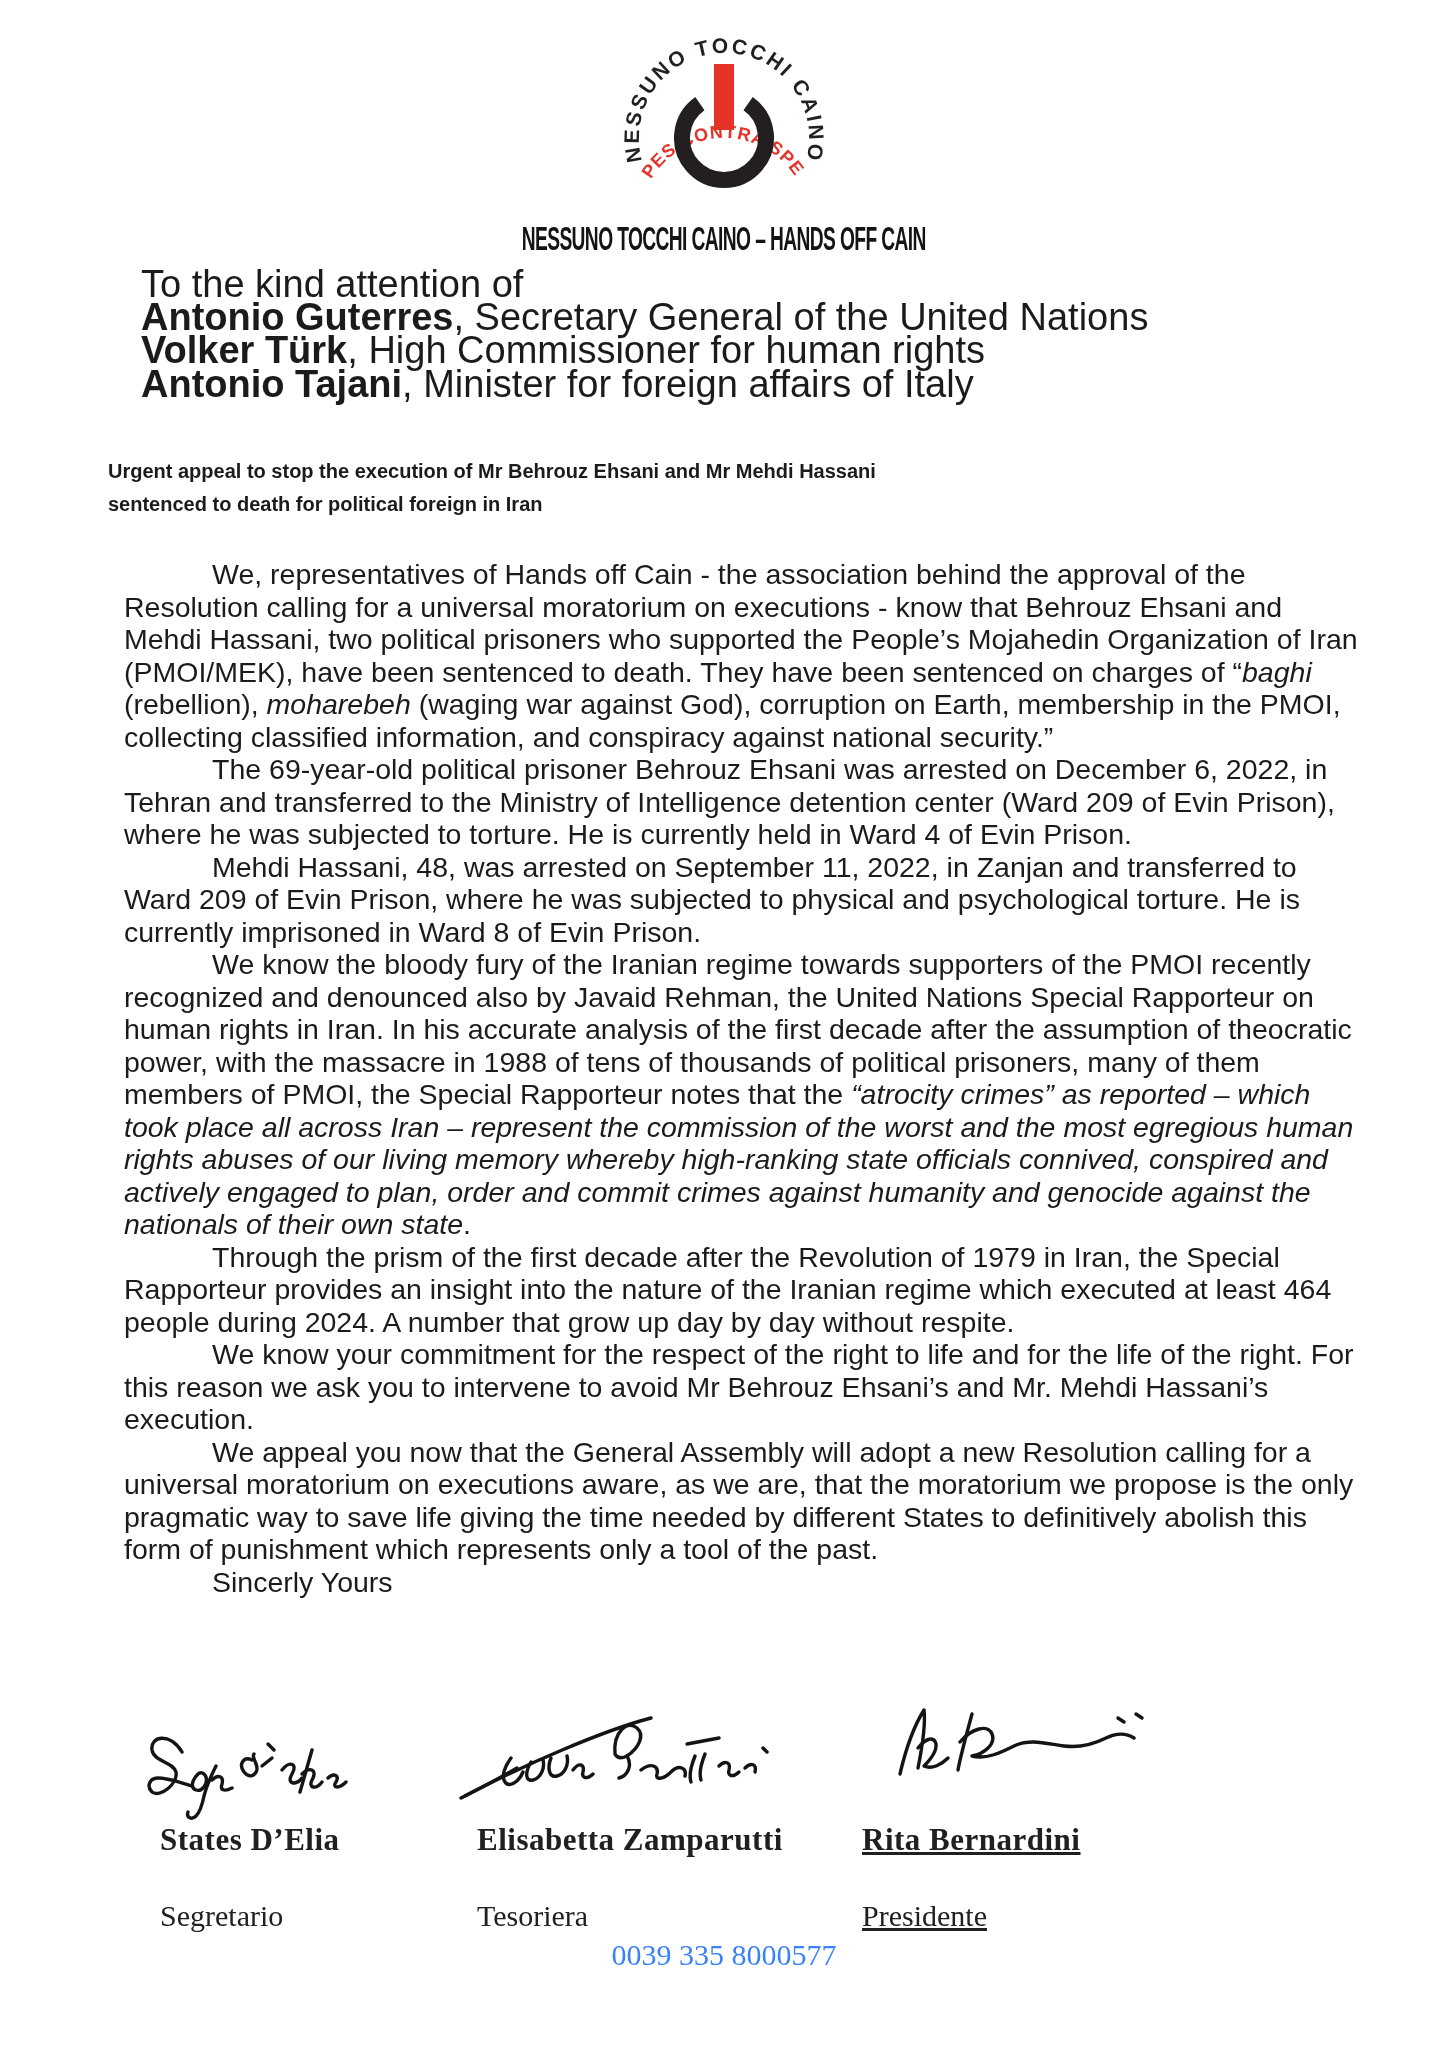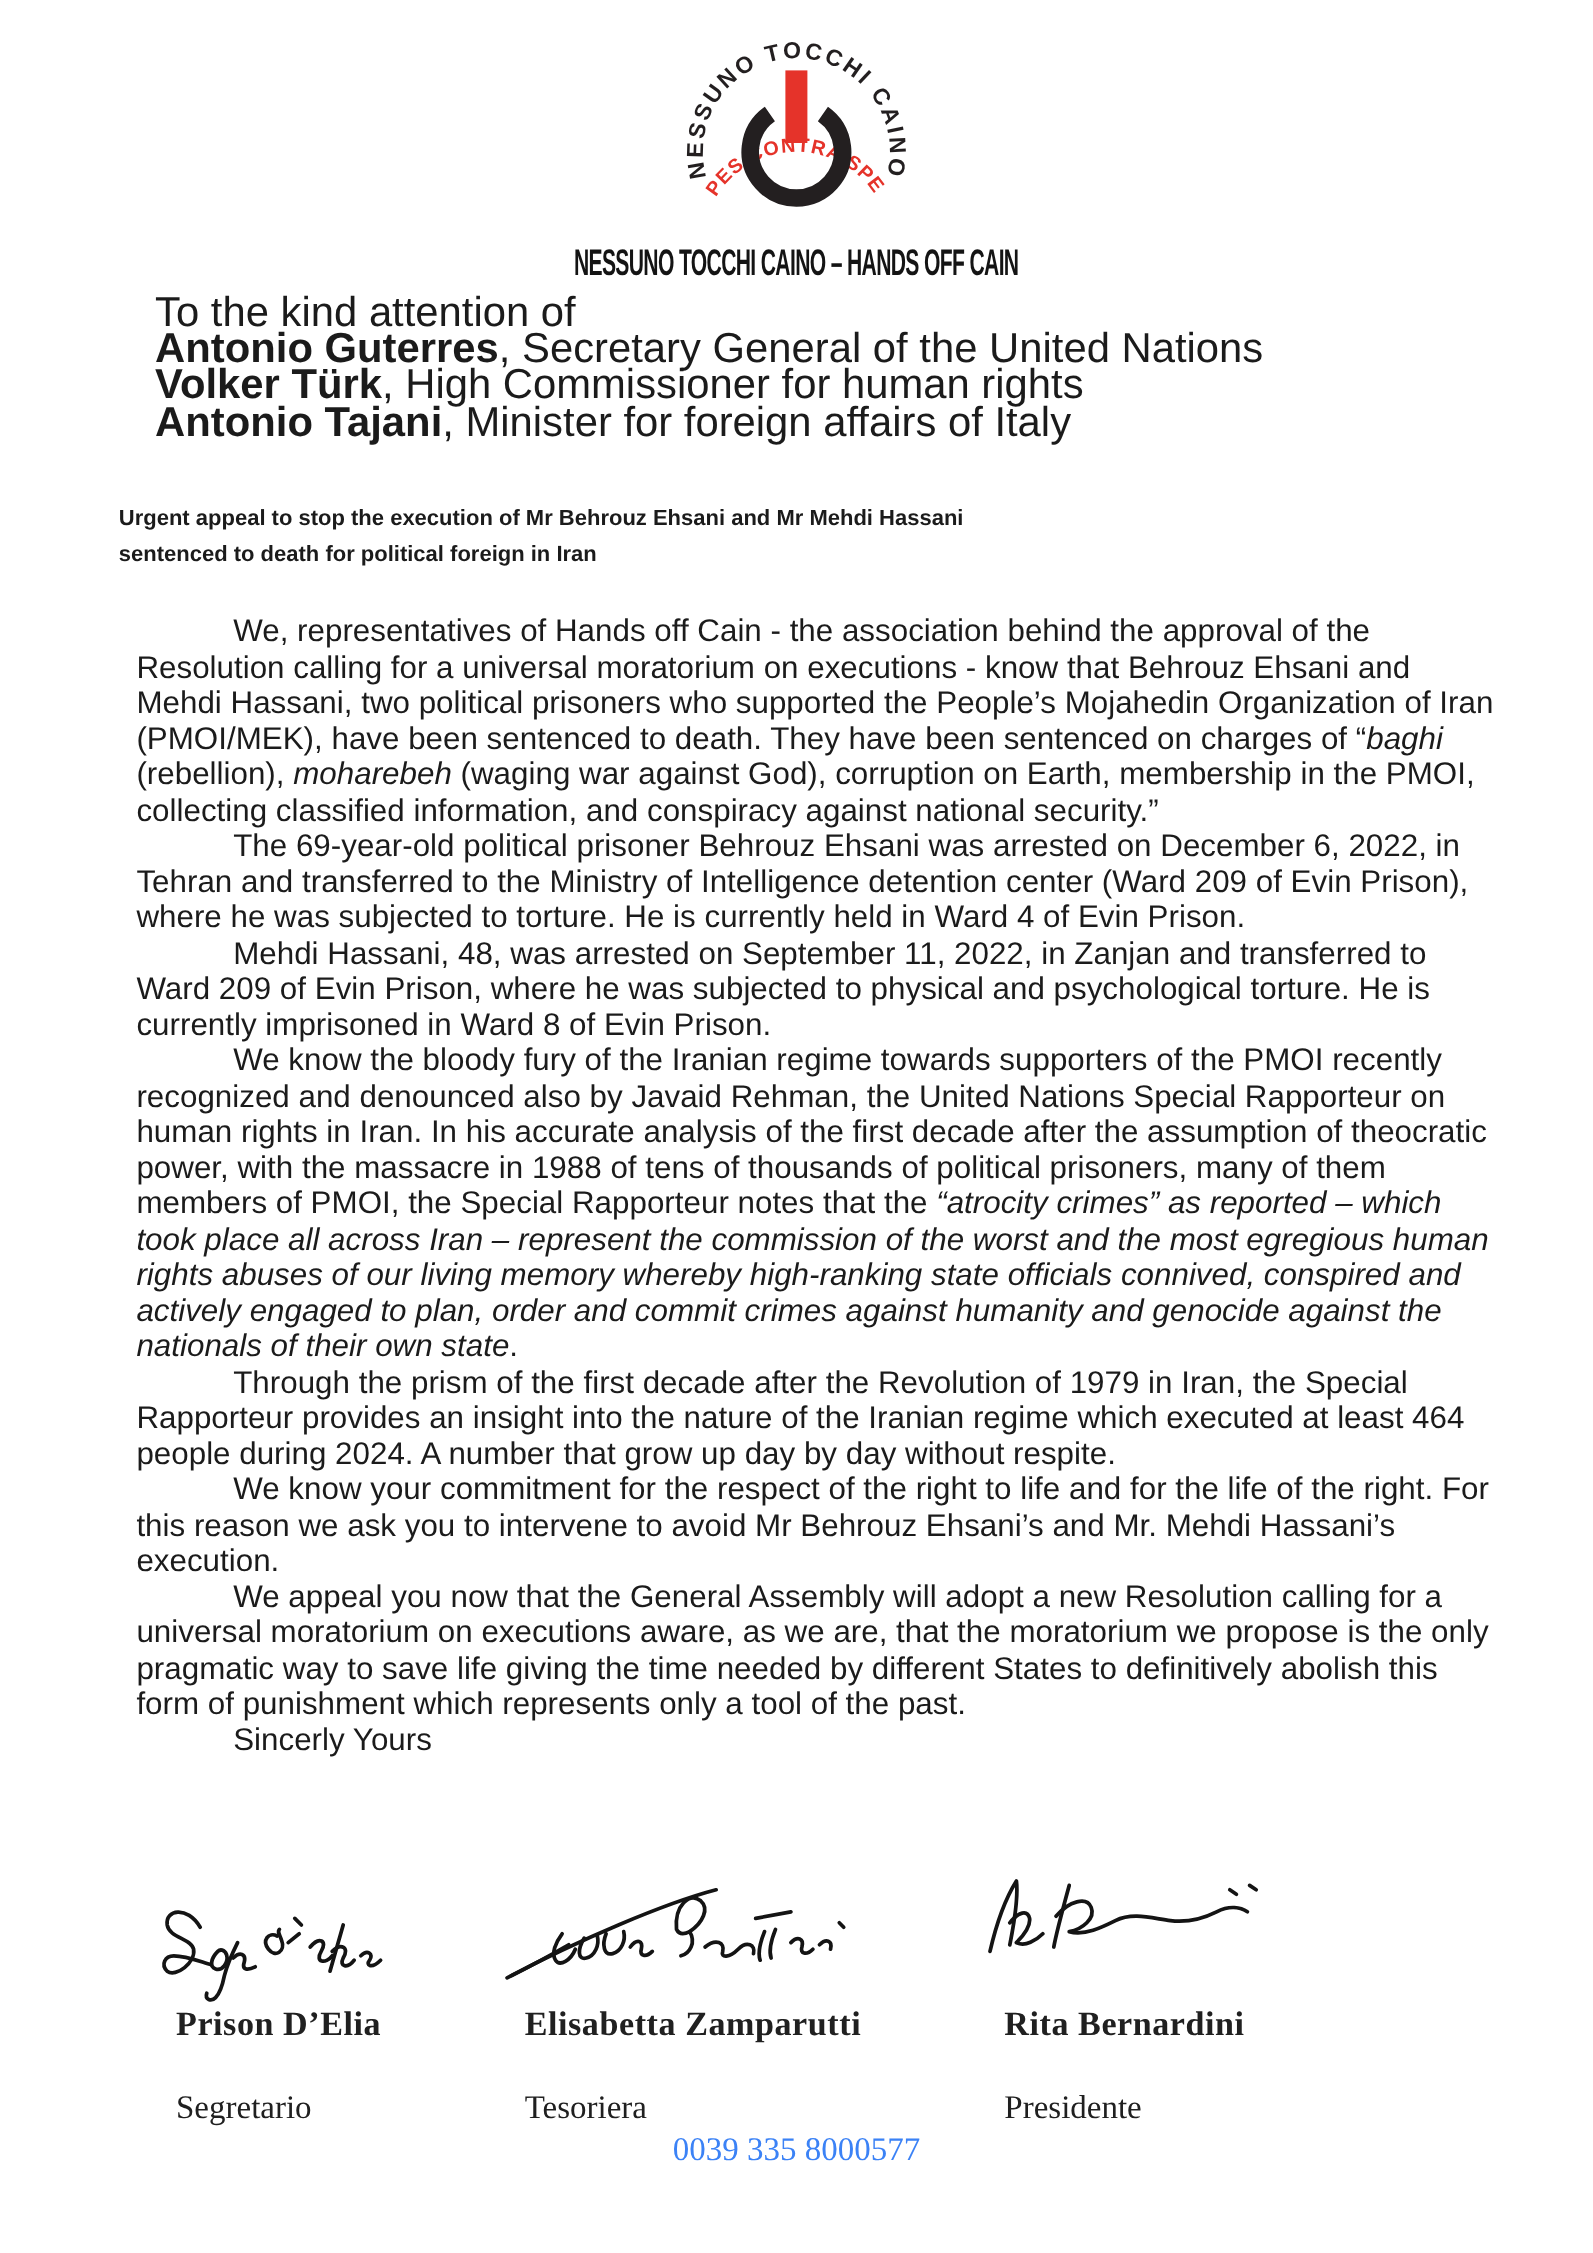--- a/index.html
+++ b/index.html
@@ -53,21 +53,21 @@
     position: absolute; top: 1822px;
     font-family: "Liberation Serif", "DejaVu Serif", serif;
     font-weight: bold; font-size: 31px; color: #202020;
     letter-spacing: 0.5px;
   }
   .sig-title {
     position: absolute; top: 1899px;
     font-family: "Liberation Serif", "DejaVu Serif", serif;
     font-size: 30px; color: #202020;
   }
-  .n1 { left: 160px; } .n2 { left: 477px; } .n3 { left: 913px; }
+  .n1 { left: 160px; } .n2 { left: 477px; } .n3 { left: 862px; text-decoration: underline; }
   .phone-row {
     position: absolute; left: 0; top: 1938px; width: 1448px; text-align: center;
     font-family: "Liberation Serif", "DejaVu Serif", serif;
     font-size: 30px; color: #3b82f6;
   }
 </style>
 </head>
 <body>
 
 <div class="page">
@@ -150,21 +150,21 @@
 
   <svg class="sig" style="left:880px; top:1700px;" width="300" height="90" viewBox="0 0 300 90">
     <path d="M20 74 C26 48 34 26 44 10 C46 26 42 48 38 68"></path>
     <path d="M38 48 C46 38 54 36 56 44 C57 52 50 60 44 66 C52 70 62 64 68 58"></path>
     <path d="M92 14 C86 36 80 58 78 70"></path>
     <path d="M80 42 C92 28 108 24 112 34 C116 44 104 54 92 56 C106 60 122 52 134 46 C150 38 168 44 184 46 C200 48 214 44 226 38 C238 32 248 34 254 38"></path>
     <path d="M238 18 L244 22"></path>
     <path d="M256 14 L262 18"></path>
   </svg>
 
-  <span class="sig-name n1">Prison D’Elia</span>
+  <span class="sig-name n1">States D’Elia</span>
   <span class="sig-name n2">Elisabetta Zamparutti</span>
   <span class="sig-name n3">Rita Bernardini</span>
 
   <span class="sig-title n1">Segretario</span>
   <span class="sig-title n2">Tesoriera</span>
   <span class="sig-title n3">Presidente</span>
 
   <div class="phone-row">0039 335 8000577</div>
 
 </div>

